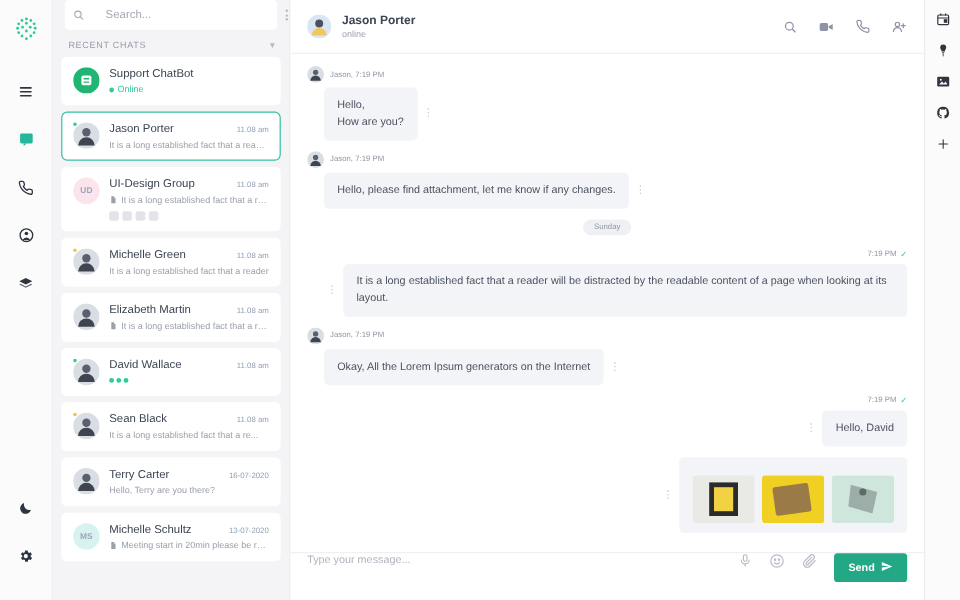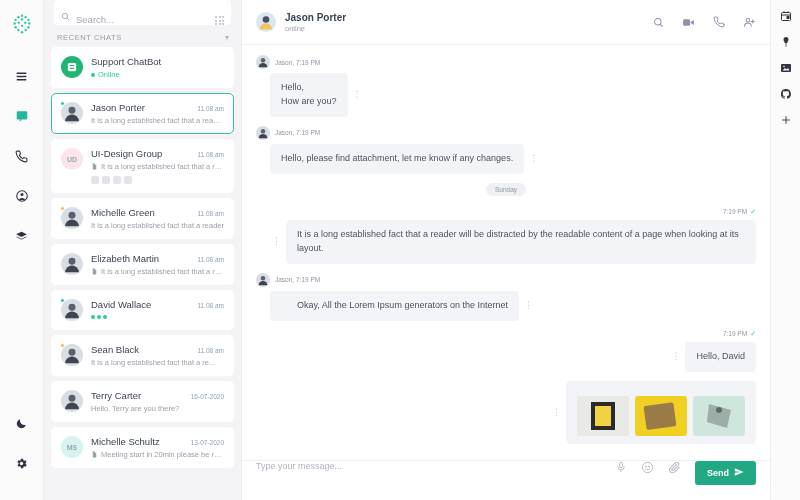--- a/index.html
+++ b/index.html
@@ -37,21 +37,21 @@
     padding: 12px 12px 8px 14px;
   }
   .list-title { font-size: 17px; font-weight: bold; color: #34495e; letter-spacing:.2px;}
   .new-chat-btn {
     background: #1d1d24; color: #fff; font-size: 10px; font-weight: bold;
     border: none; border-radius: 3px; padding: 6px 9px; cursor: pointer;
   }
   .search-wrap { padding: 0 10px; }
   .search-box {
     background: #fff; border-radius: 4px; height: 25px;
-    display: flex; align-items: flex-end; padding: 0 7px; gap: 6px;
+    display: flex; align-items: center; padding: 0 7px; gap: 18px;
   }
   .search-box input {
     border: none; outline: none; flex: 1; font-size: 9.5px; color: #7a7a86;
     font-family: "Liberation Sans", sans-serif; background: transparent;
   }
   .search-box input::placeholder { color: #a7a7b4; }
   .grid-ico { display: grid; grid-template-columns: repeat(3,2px); gap: 1.5px; }
   .grid-ico i { width: 2px; height: 2px; background: #b9b9c5; border-radius: 50%; display:block;}
   .recent-row {
     display:flex; align-items:center; justify-content: space-between;
@@ -553,21 +553,21 @@
           <div class="meta">
             <span class="mav"><svg width="14" height="14" viewBox="0 0 24 24">
                 <circle cx="12" cy="12" r="12" fill="#d9dde4"></circle>
                 <circle cx="12" cy="9" r="3.8" fill="#5a616e"></circle>
                 <path d="M4.5 21a7.5 7.5 0 0 1 15 0z" fill="#3e4450"></path>
               </svg></span>
             <span class="mtxt">Jason, 7:19 PM</span>
           </div>
           <div class="bubble-line row-in">
             <div class="bubble">
-              <div style="white-space: pre-line; margin-left: 16px;">Okay, All the Lorem Ipsum generators on the Internet</div>
+              <div style="white-space: pre-line;">Okay, All the Lorem Ipsum generators on the Internet</div>
             </div>
             <span class="kebab">⋮</span>
           </div>
         </div>
         <div class="msg-row row-out">
           <div class="out-time">
             <span>7:19 PM</span>
             <span class="tick">✓</span>
           </div>
           <div class="bubble-line">

